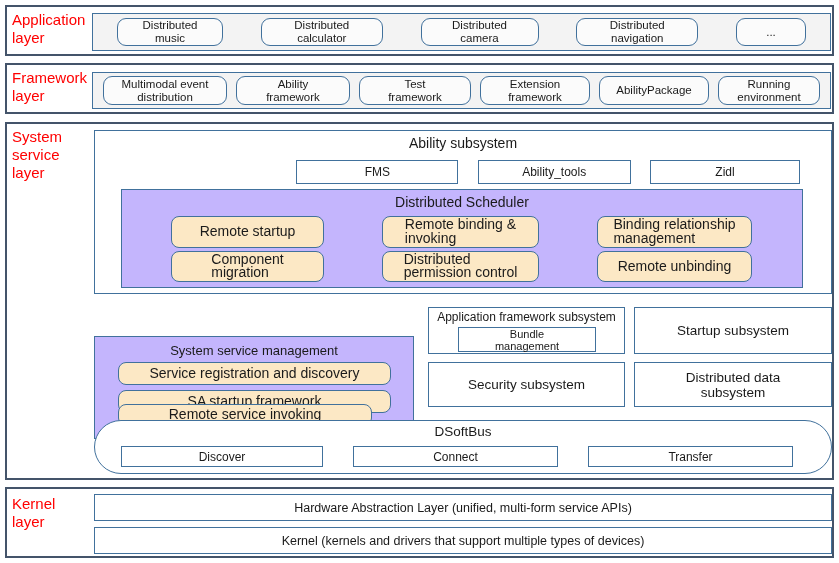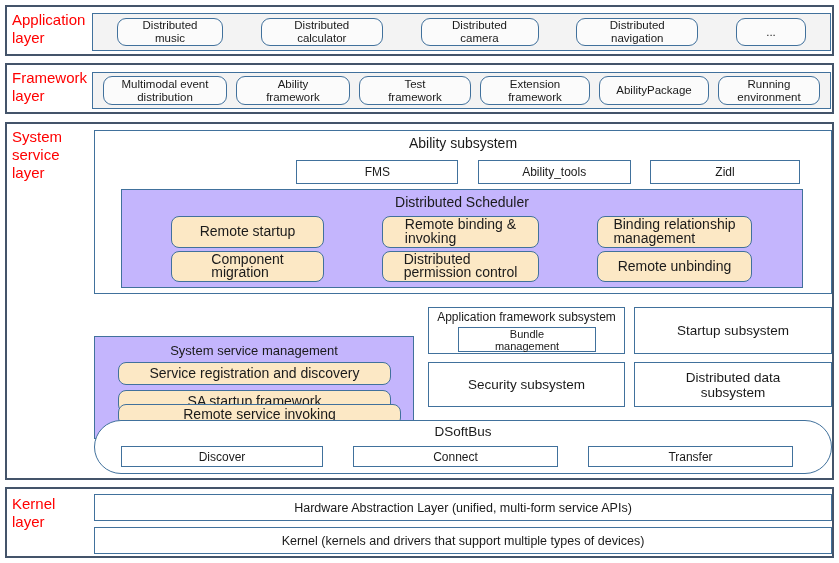--- a/index.html
+++ b/index.html
@@ -117,21 +117,21 @@
 permission control</div>
           <div class="tanbox">Remote unbinding</div>
         </div>
       </div>
     </div>
 
     <div class="panel" style="left:87px; top:180px; width:320px; height:103px;margin-top:32px;">
       <div class="title" style="padding-top:6px; font-size:13px;">System service management</div>
       <div class="tanbox" style="position:absolute; left:23px; top:25px; width:273px; height:23px;">Service registration and discovery</div>
       <div class="tanbox" style="position:absolute; left:23px; top:53px; width:273px; height:23px;text-decoration:underline;">SA startup framework</div>
-      <div class="tanbox" style="position:absolute; left:23px; top:67px; width:283px; height:22px;">Remote service invoking</div>
+      <div class="tanbox" style="position:absolute; left:23px; top:67px; width:254px; height:22px;">Remote service invoking</div>
     </div>
 
     <div class="wbox" style="left:421px; top:183px; width:197px; height:47px;">
       <div class="title" style="padding-top:2px; font-size:12px;">Application framework subsystem</div>
       <div class="flat" style="position:absolute; left:29px; top:19px; width:138px; height:25px; font-size:11px; line-height:12px; white-space:pre-line;">Bundle
 management</div>
     </div>
 
     <div class="wbox" style="left:627px; top:183px; width:198px; height:47px;">
       <div class="center-label" style="font-size:13.5px;">Startup subsystem</div>

